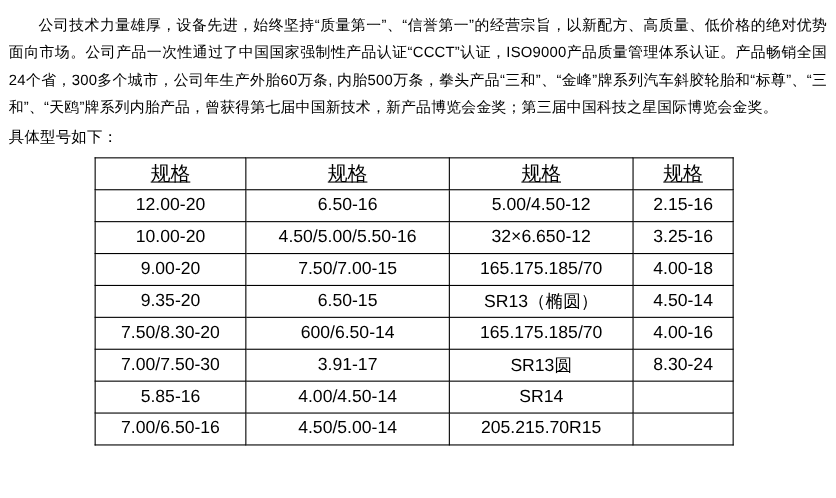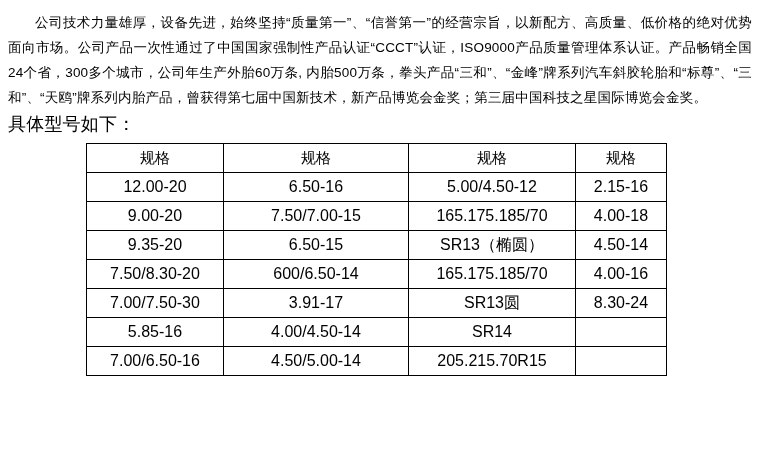--- a/index.html
+++ b/index.html
@@ -23,21 +23,21 @@
   }
   .para {
     font-size: 13.5px;
     line-height: 25px;
     text-align: justify;
     text-indent: 2em;
     margin: 0 0 0 0;
     letter-spacing: 0.2px;
   }
   .para2 {
-    font-size: 18px;
+    font-size: 14px;
     line-height: 25px;
     margin: 2px 0 6px 0;
     text-indent: 0;
   }
   .table-wrap {
     margin-left: 78px;
     margin-top: 6px;
   }
   table.spec {
     border-collapse: collapse;
@@ -46,21 +46,22 @@
   table.spec td, table.spec th {
     border: 1px solid #000000;
     height: 28px;
     text-align: center;
     vertical-align: middle;
     font-size: 16px;
     font-weight: normal;
     padding: 0 4px;
   }
   table.spec th {
-    font-size: 15px;
+    font-size: 18px;
+    text-decoration: underline;
   }
   .c0 { width: 128px; }
   .c1 { width: 176px; }
   .c2 { width: 158px; }
   .c3 { width: 82px; }
   .empty { }
 </style>
 </head>
 <body>
 
@@ -79,20 +80,26 @@
           <th class="c2">规格</th>
           <th class="c3">规格</th>
         </tr>
       </thead>
       <tbody>
         <tr>
           <td class="c0">12.00-20</td>
           <td class="c1">6.50-16</td>
           <td class="c2">5.00/4.50-12</td>
           <td class="c3">2.15-16</td>
+        </tr>
+        <tr>
+          <td class="c0">10.00-20</td>
+          <td class="c1">4.50/5.00/5.50-16</td>
+          <td class="c2">32×6.650-12</td>
+          <td class="c3">3.25-16</td>
         </tr>
         <tr>
           <td class="c0">9.00-20</td>
           <td class="c1">7.50/7.00-15</td>
           <td class="c2">165.175.185/70</td>
           <td class="c3">4.00-18</td>
         </tr>
         <tr>
           <td class="c0">9.35-20</td>
           <td class="c1">6.50-15</td>

